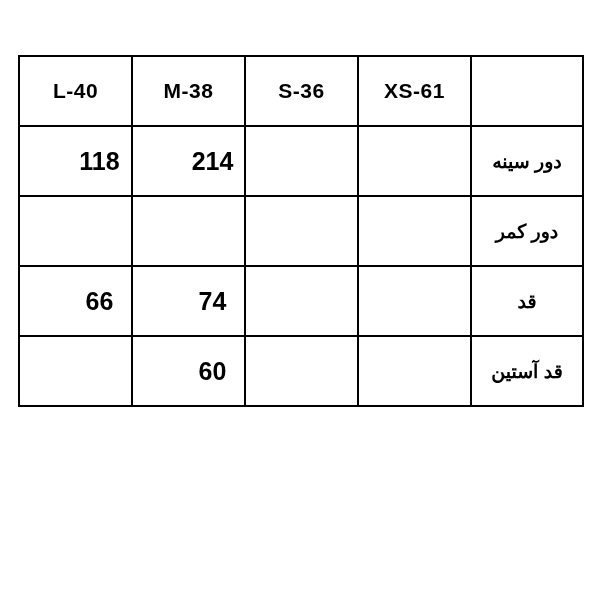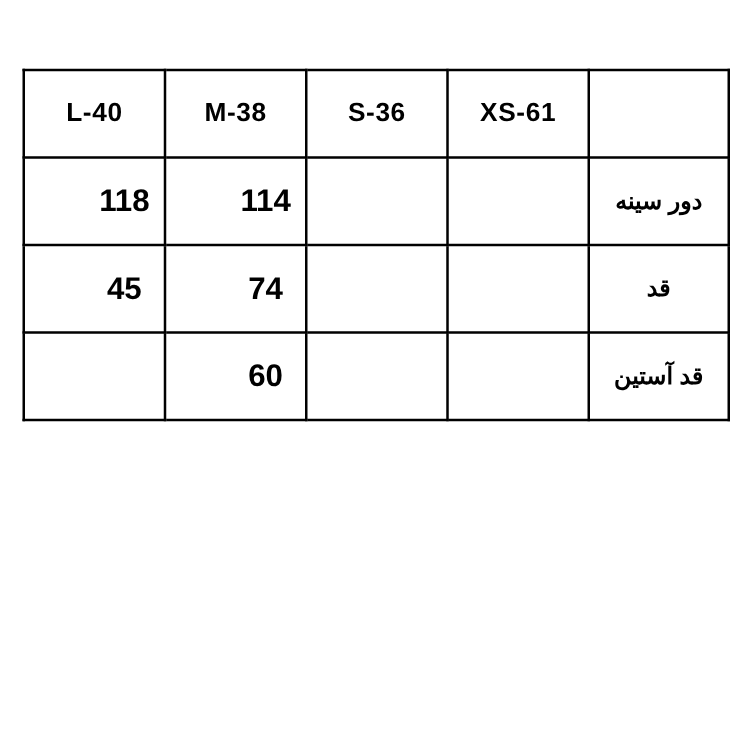--- a/index.html
+++ b/index.html
@@ -81,27 +81,34 @@
       <tbody>
         <tr>
           <td class="header-cell">L-40</td>
           <td class="header-cell">M-38</td>
           <td class="header-cell">S-36</td>
           <td class="header-cell">XS-61</td>
           <td class="header-cell empty-cell"></td>
         </tr>
         <tr>
           <td class="value-cell">118</td>
-          <td class="value-cell">114</td>
+          <td class="value-cell">214</td>
           <td class="value-cell"></td>
           <td class="value-cell"></td>
           <td class="label-cell">دور سینه</td>
         </tr>
         <tr>
-          <td class="value-cell">45</td>
+          <td class="value-cell"></td>
+          <td class="value-cell"></td>
+          <td class="value-cell"></td>
+          <td class="value-cell"></td>
+          <td class="label-cell">دور کمر</td>
+        </tr>
+        <tr>
+          <td class="value-cell">66</td>
           <td class="value-cell">74</td>
           <td class="value-cell"></td>
           <td class="value-cell"></td>
           <td class="label-cell">قد</td>
         </tr>
         <tr>
           <td class="value-cell"></td>
           <td class="value-cell">60</td>
           <td class="value-cell"></td>
           <td class="value-cell"></td>

